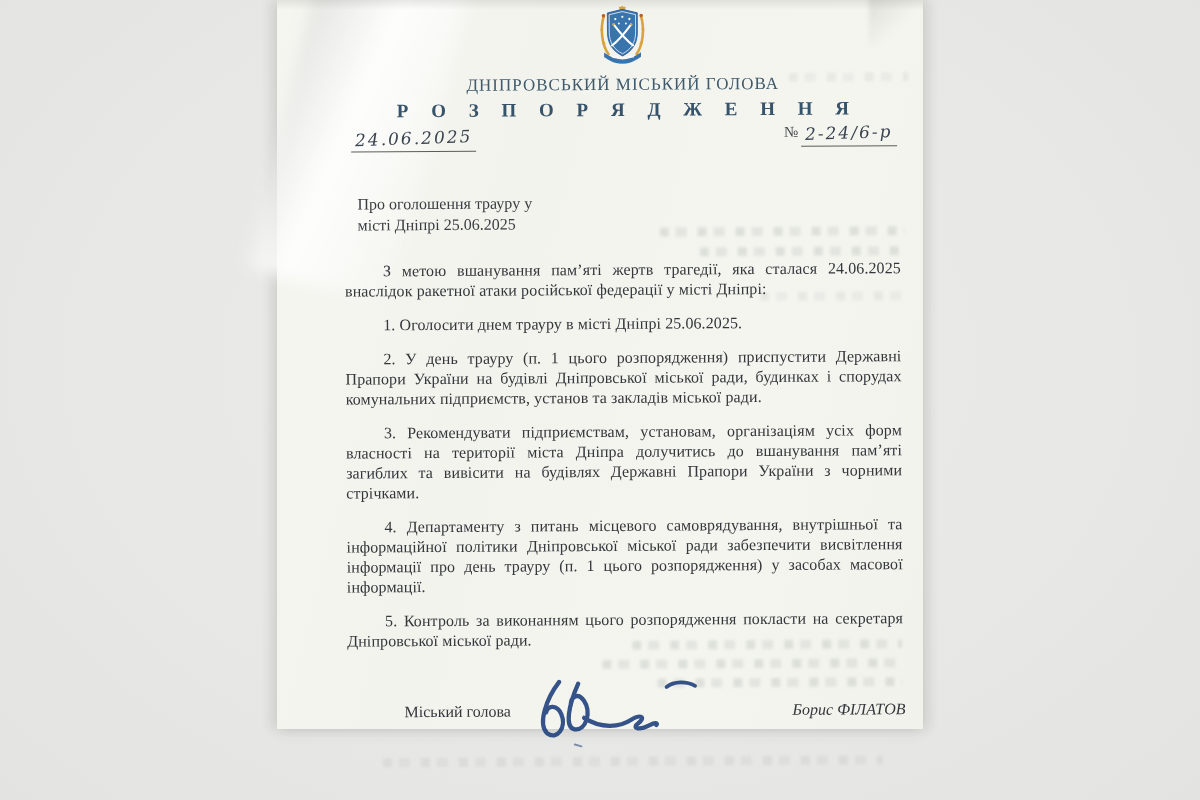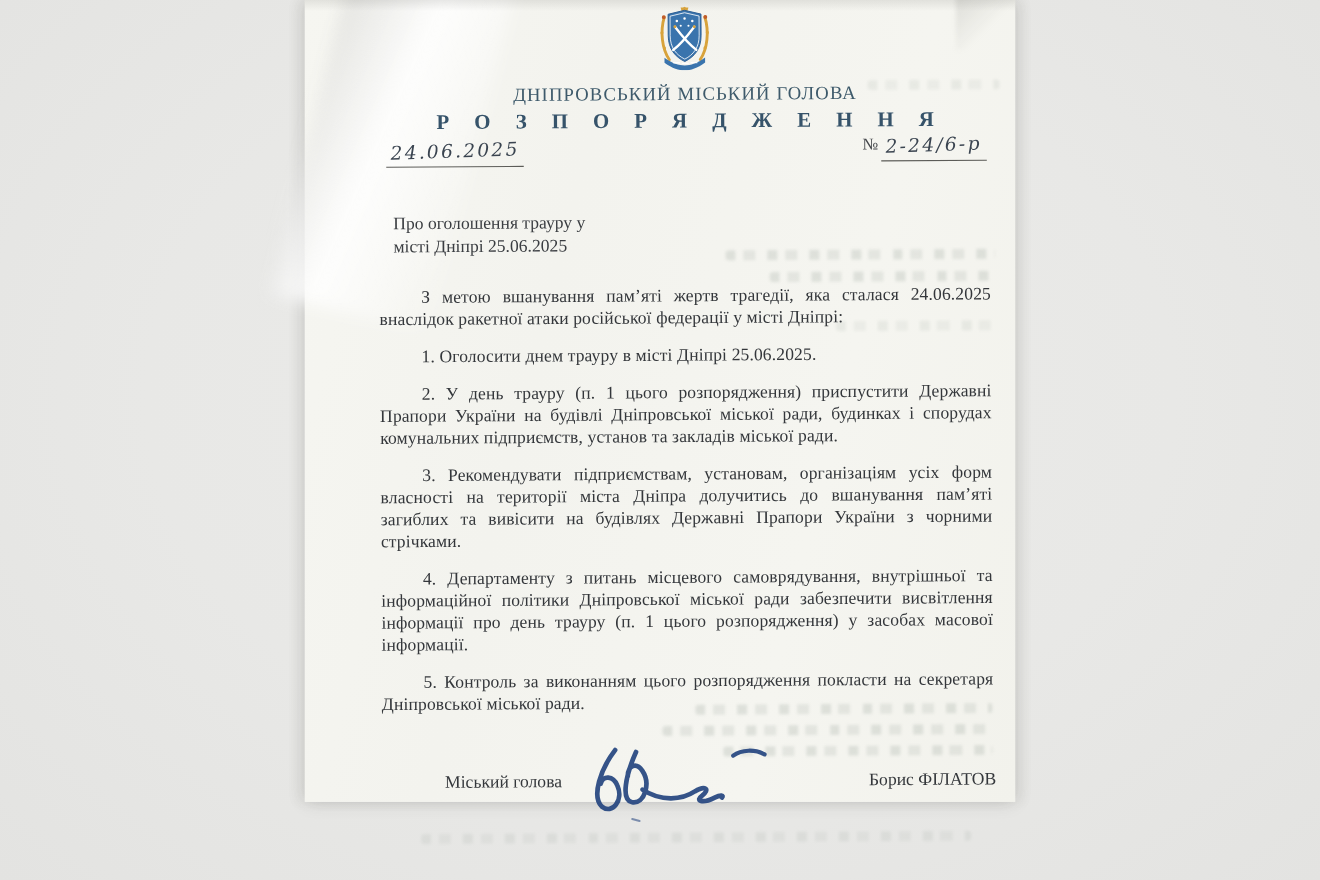--- a/index.html
+++ b/index.html
@@ -34,21 +34,21 @@
   .u-line{border-bottom:1.6px solid #5c5c58;padding:0 4px 3px;display:inline-block;}
   .num-sign{font-size:15px;color:#44474b;vertical-align:2px;margin-right:3px;}
   .subject{position:absolute;left:81px;top:192px;font-size:16px;line-height:21px;color:#3a3d41;}
   .body-text{position:absolute;left:68px;top:260px;width:556px;color:#34373b;}
   .body-text p{
     margin:0 0 14px 0;font-size:16px;line-height:20px;text-align:justify;
     text-indent:38px;letter-spacing:.1px;
   }
   .sig-row{position:absolute;left:0;top:696px;width:646px;}
   .sig-title{position:absolute;left:81px;top:6px;font-size:16px;color:#34373b;margin-left:44px;}
-  .sig-name{position:absolute;right:20px;top:6px;font-size:16px;color:#34373b;}
+  .sig-name{position:absolute;right:20px;top:6px;font-size:16px;color:#34373b;font-style:italic;}
   .sig-ink{position:absolute;left:238px;top:-26px;}
   .smudge{position:absolute;height:9px;border-radius:3px;filter:blur(1.4px);opacity:.55;
     background:repeating-linear-gradient(90deg,rgba(122,136,126,.34) 0 9px,rgba(122,136,126,0) 9px 16px,rgba(122,136,126,.26) 16px 27px,rgba(122,136,126,0) 27px 38px);}
   .smudge.faint{opacity:.32;}
   .crease{position:absolute;right:-6px;top:-4px;width:60px;height:50px;
     background:linear-gradient(135deg,rgba(150,150,145,.25) 0%,rgba(150,150,145,0) 55%);
     filter:blur(2px);}
 </style>
 </head>
 <body>

